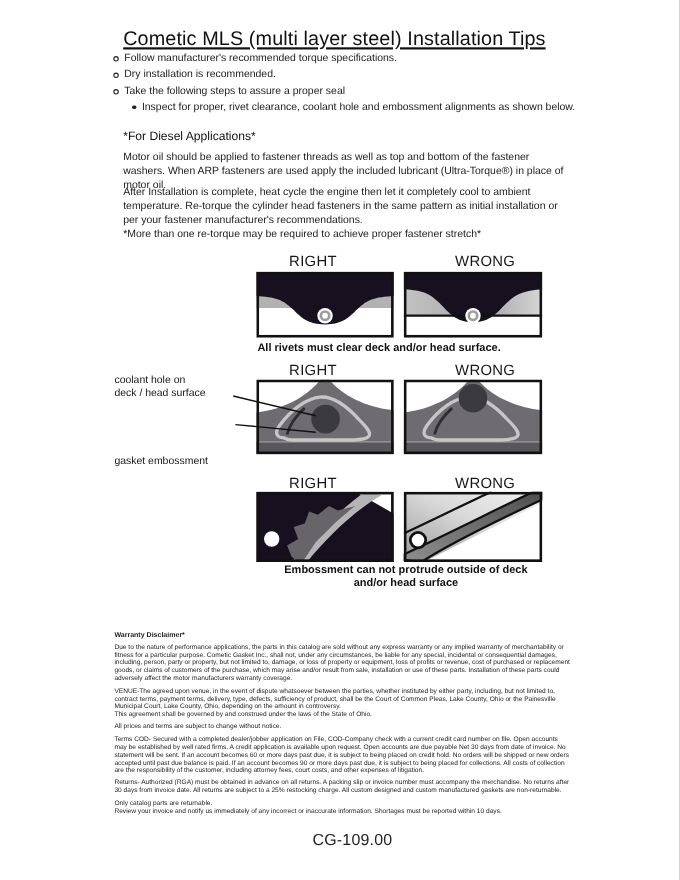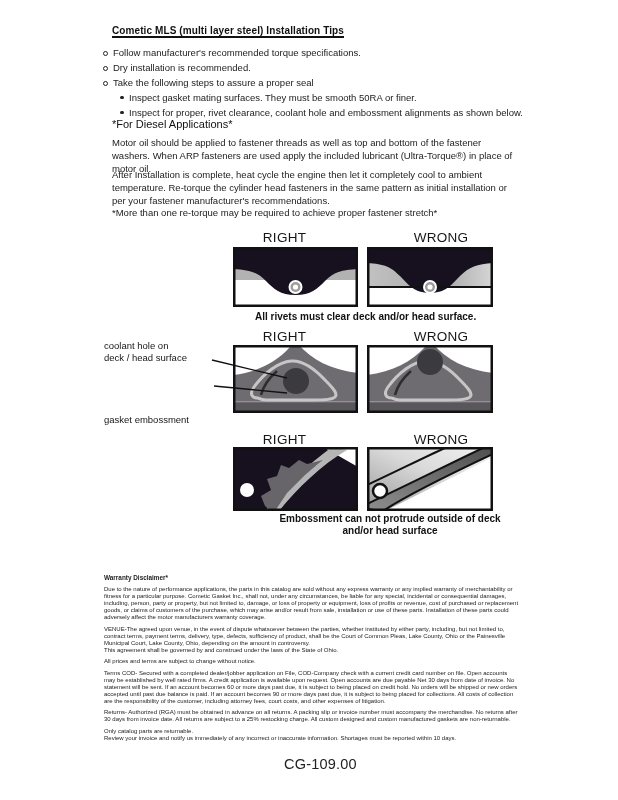--- a/index.html
+++ b/index.html
@@ -3,21 +3,21 @@
 <meta charset="utf-8">
 <style>
   html,body{margin:0;padding:0;background:#888;}
   .page{
     position:relative;width:618px;height:800px;background:#ffffff;
     font-family:"Liberation Sans","DejaVu Sans",sans-serif;color:#1b1b1b;
     overflow:hidden;margin:0 auto;
   }
   .abs{position:absolute;}
   .title{
-    left:112px;top:25px;font-size:10px;font-weight:bold;color:#111;
+    left:112px;top:25px;font-size:18px;font-weight:normal;color:#111;
     text-decoration:underline;text-decoration-thickness:1.5px;text-underline-offset:2px;
     letter-spacing:0.1px;
   }
   .bullets{left:103px;top:45px;width:420px;}
   .bullet{position:relative;padding-left:10px;font-size:9.5px;line-height:15px;color:#1b1b1b;}
   .bullet::before{content:"";position:absolute;left:0;top:5.5px;width:3.2px;height:3.2px;
     border:1px solid #222;border-radius:50%;}
   .subbullets{left:120px;top:90px;width:410px;}
   .subbullet{position:relative;padding-left:9px;font-size:9.5px;line-height:15px;color:#1b1b1b;}
   .subbullet::before{content:"";position:absolute;left:0;top:5.8px;width:3.6px;height:3.6px;
@@ -26,21 +26,21 @@
   .para{left:112px;width:404px;font-size:9.5px;line-height:13px;color:#1b1b1b;}
   .p1{top:136px;} .p2{top:168px;} .p3{top:206px;}
   .pair-header{left:233px;width:260px;display:flex;gap:44px;}
   .pair-header span{display:block;text-align:center;font-size:13.5px;color:#161616;letter-spacing:0.3px;}
   .ph-right{width:125px;} .ph-wrong{width:126px;margin-left:9px;}
   .h1{top:230px;} .h2{top:329px;} .h3{top:432px;}
   .boxrow{left:233px;display:flex;}
   .boxrow svg{display:block;}
   .boxrow .gap{width:9px;}
   .b1{top:247px;} .b2{top:345px;} .b3{top:447px;}
-  .caption{left:234px;width:270px;font-size:10px;font-weight:bold;color:#111;line-height:12px;white-space:pre-line;margin-left:21px;}
+  .caption{left:234px;width:270px;font-size:10px;font-weight:bold;color:#111;line-height:12px;white-space:pre-line;}
   .c1{top:311px;} .c2{top:417px;} .c3{top:513px;text-align:center;}
   .anno{width:107px;text-align:left;font-size:9.5px;line-height:11.5px;color:#161616;white-space:pre-line;}
   .anno1{left:104px;top:340px;} .anno2{left:104px;top:376px;margin-top:38px;}
   .leader-overlay{left:0;top:0;pointer-events:none;z-index:5;}
   .disclaimer{left:104px;top:574px;width:416px;color:#1c1c1c;}
   .disc-heading{font-size:6.4px;font-weight:bold;margin:0 0 5px 0;}
   .disc-para{font-size:6px;line-height:7px;margin:0 0 4.5px 0;white-space:pre-line;}
   .page-code{left:284px;top:756px;width:170px;text-align:left;font-size:14.5px;color:#222;letter-spacing:0.2px;}
 </style>
 </head>
@@ -50,21 +50,20 @@
 
   <div class="abs title">Cometic MLS (multi layer steel) Installation Tips</div>
 
   <div class="abs bullets">
       <div class="bullet">Follow manufacturer's recommended torque specifications.</div>
       <div class="bullet">Dry installation is recommended.</div>
       <div class="bullet">Take the following steps to assure a proper seal</div>
     </div>
 
   <div class="abs subbullets">
-      <div class="subbullet">Inspect gasket mating surfaces.  They must be smooth 50RA or finer.</div>
       <div class="subbullet">Inspect for proper, rivet clearance, coolant hole and embossment alignments as shown below.</div>
     </div>
 
   <div class="abs diesel-heading">*For Diesel Applications*</div>
   <div class="abs para p1">Motor oil should be applied to fastener threads as well as top and bottom of the fastener washers. When ARP fasteners are used apply the included lubricant (Ultra-Torque®) in place of motor oil.</div>
   <div class="abs para p2">After Installation is complete, heat cycle the engine then let it completely cool to ambient temperature. Re-torque the cylinder head fasteners in the same pattern as initial installation or per your fastener manufacturer's recommendations.</div>
   <div class="abs para p3">*More than one re-torque may be required to achieve proper fastener stretch*</div>
 
   <div class="abs pair-header h1">
     <span class="ph-right">RIGHT</span>

